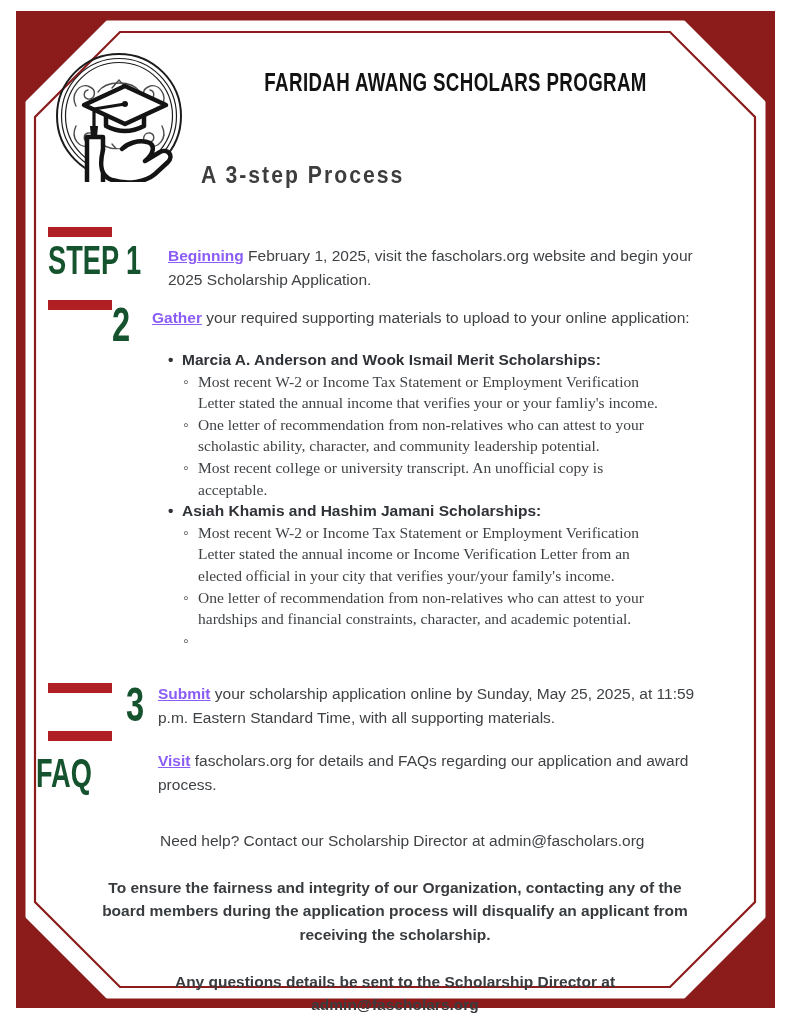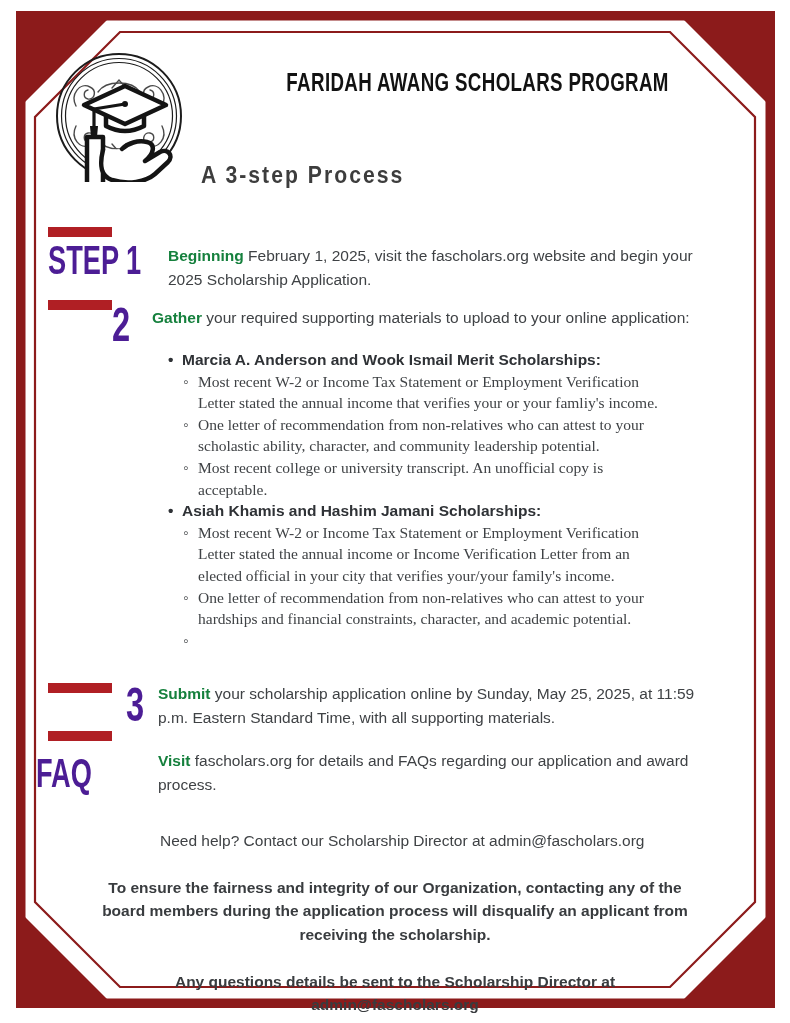--- a/index.html
+++ b/index.html
@@ -2,39 +2,39 @@
 <html><head>
 <meta charset="utf-8">
 <style>
   html,body{margin:0;padding:0;background:#ffffff;}
   .page{position:relative;width:790px;height:1023px;background:#ffffff;overflow:hidden;
         font-family:"Liberation Sans","DejaVu Sans",sans-serif;color:#3f4245;}
   svg{display:block;}
   .border-svg{position:absolute;left:0;top:0;}
   .logo{position:absolute;left:54px;top:52px;width:130px;height:130px;}
 
-  .title{position:absolute;left:190px;top:71px;width:575px;text-align:center;color:#121212;}
+  .title{position:absolute;left:190px;top:71px;width:575px;color:#121212;}
   .title .tline{height:22px;line-height:22px;}
   .cond{display:inline-block;font-weight:700;white-space:nowrap;}
   .title .cond{font-size:26px;transform:scaleX(0.72);transform-origin:center top;letter-spacing:0.5px;}
 
   .subtitle{position:absolute;left:201px;top:162px;font-size:23px;font-weight:700;
             letter-spacing:2.2px;color:#3d3d3d;transform:scaleX(0.92);transform-origin:left top;}
 
   .bar{position:absolute;left:48px;width:64px;height:10px;background:#b01f24;}
 
-  .steplabel{position:absolute;color:#4c1d95;line-height:1;}
+  .steplabel{position:absolute;color:#14532d;line-height:1;}
   .steplabel .cond{transform:scaleX(0.68);transform-origin:left top;}
   .lbl-step1{left:48px;top:240px;font-size:40px;}
   .lbl-2{left:112px;top:301px;font-size:48px;}
   .lbl-3{left:126px;top:681px;font-size:48px;}
   .lbl-faq{left:36px;top:753px;font-size:40px;}
 
   .para{position:absolute;font-size:15.5px;line-height:24px;color:#3f4245;}
-  .para b{color:#15803d;}
+  .para b{color:#8b5cf6;text-decoration:underline;}
   .pre{white-space:pre-line;}
   .p-step1{left:168px;top:244px;width:600px;}
   .p-step2{left:152px;top:306px;width:620px;}
   .p-step3{left:158px;top:682px;width:610px;}
   .p-faq{left:158px;top:749px;width:610px;}
   .p-help{left:160px;top:809px;width:610px;margin-top:20px;}
 
   .materials{position:absolute;left:168px;top:349px;width:600px;font-size:15.5px;line-height:21.6px;}
   .mhead{display:flex;font-weight:700;color:#2f3236;}
   .mhead .b1{width:14px;flex:none;}

